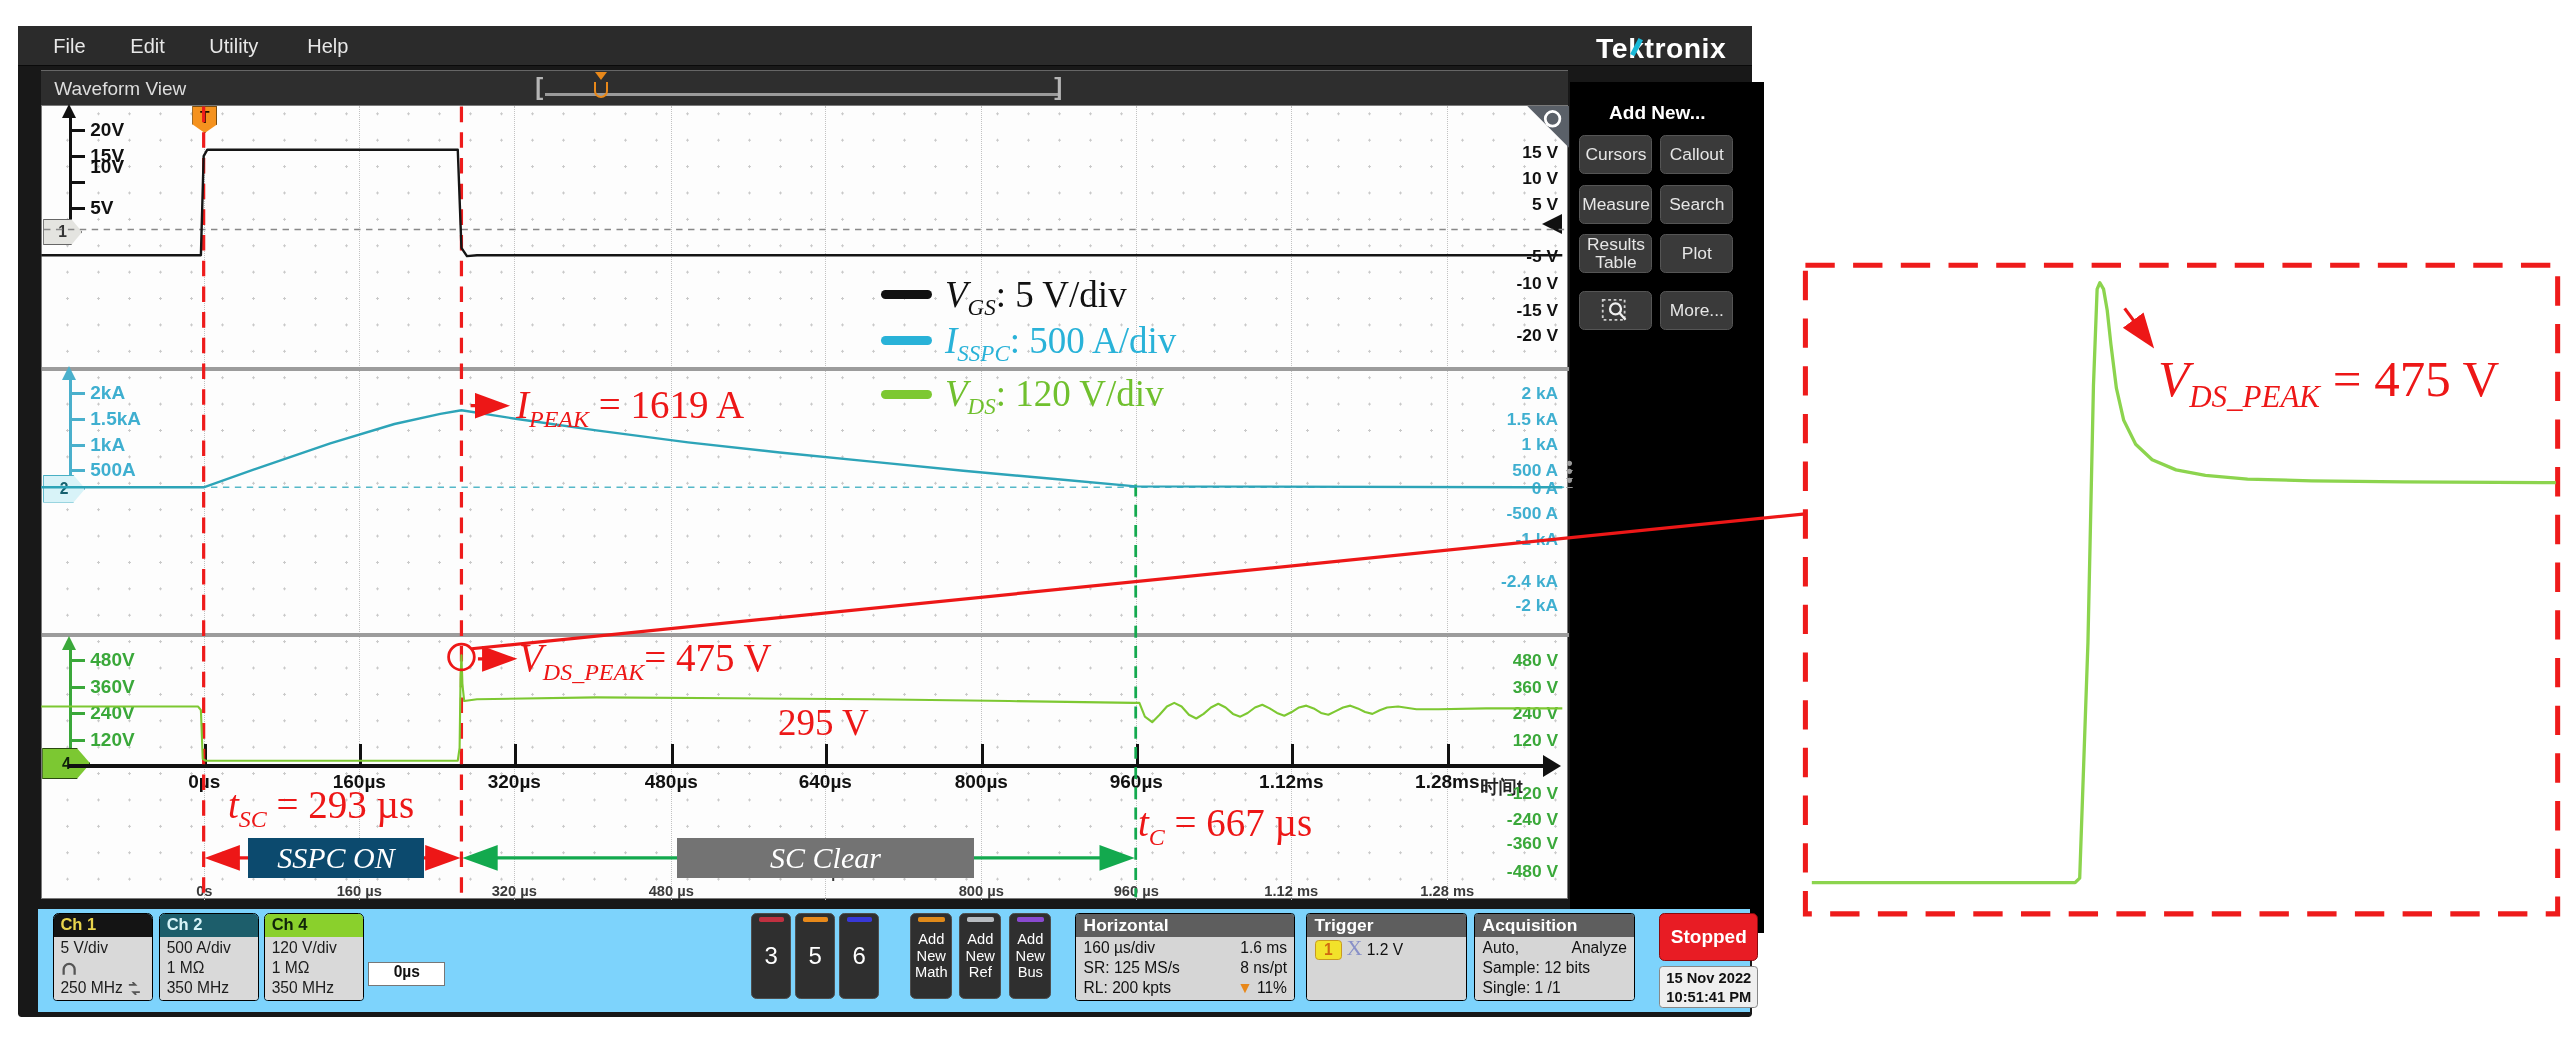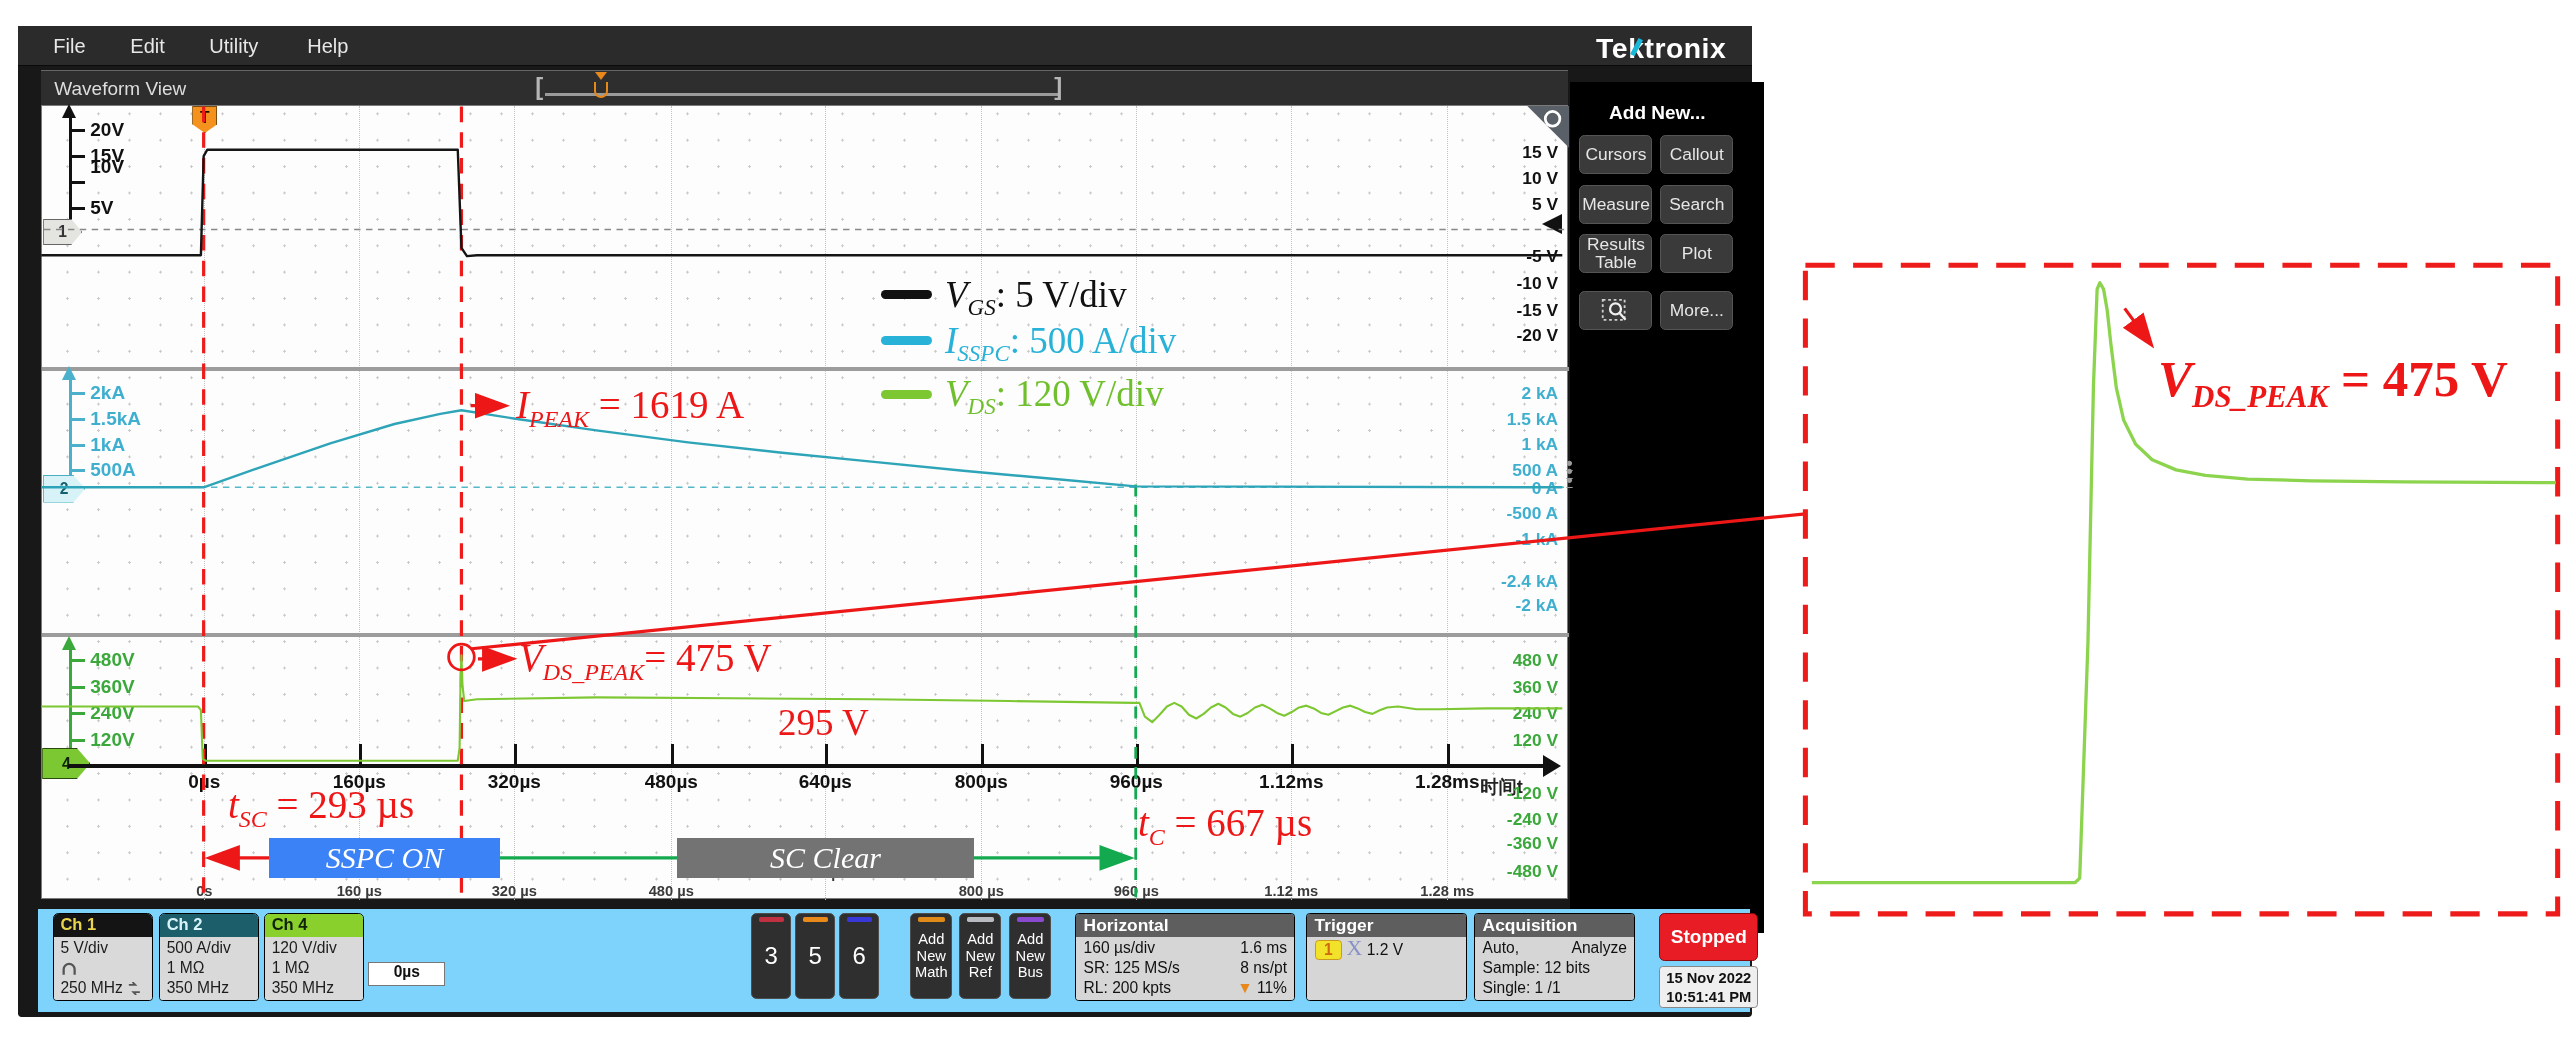--- a/index.html
+++ b/index.html
@@ -73,21 +73,21 @@
   .ann { position:absolute; color:#ed1717; font-family:"Liberation Serif",serif; font-size:39px; white-space:nowrap; z-index:6; }
   .ann .v { font-style:italic; }
   .ann sub { font-style:italic; font-size:24px; }
   .annbox { position:absolute; height:40px; display:flex; align-items:center; justify-content:center; color:#fff;
             font-family:"Liberation Serif",serif; font-style:italic; font-size:30px; z-index:6; }
   #legend { position:absolute; left:881px; top:273px; z-index:6; }
   .lrow { position:relative; height:46px; font-family:"Liberation Serif",serif; font-size:37px; white-space:nowrap; }
   .lrow .sw { display:inline-block; width:51px; height:9.2px; border-radius:4.6px; margin:0 13px 7.3px 0; vertical-align:middle; }
   .lrow .v { font-style:italic; }
   .lrow sub { font-style:italic; font-size:23px; }
-  #inset-text { position:absolute; left:2158px; top:350px; color:#ed1717; font-family:"Liberation Serif",serif; font-size:51px; white-space:nowrap; z-index:6;font-weight:bold; }
+  #inset-text { position:absolute; left:2158px; top:350px; color:#ed1717; font-family:"Liberation Serif",serif; font-size:51px; white-space:nowrap; z-index:6; }
   #inset-text .v { font-style:italic; }
   #inset-text sub { font-style:italic; font-size:31px; }
 
   #overlay-svg { position:absolute; left:0; top:0; width:2576px; height:1048px; z-index:5; pointer-events:none; }
   .z4 { z-index:4; }
 </style>
 </head>
 <body>
 
 <div class="abs" id="scope">
@@ -391,17 +391,17 @@
 
 <div class="ann" style="left:516px; top:382px">
   <span class="v">I</span><sub>PEAK</sub> <span>= 1619 A</span></div>
 <div class="ann" style="left:519px; top:635px">
   <span class="v">V</span><sub>DS_PEAK</sub><span>= 475 V</span></div>
 <div class="ann" style="left:778px; top:701px; font-size:37px">295 V</div>
 <div class="ann" style="left:228px; top:782px">
   <span class="v">t</span><sub>SC</sub> <span>= 293 µs</span></div>
 <div class="ann" style="left:1138px; top:800px">
   <span class="v">t</span><sub>C</sub> <span>= 667 µs</span></div>
-<div class="annbox" style="left:269px; top:838px; width:231px; background:#3b82f6">SSPC ON</div>
+<div class="annbox" style="left:248px; top:838px; width:176px; background:#0c4a6e">SSPC ON</div>
 <div class="annbox" style="left:677px; top:838px; width:297px; background:#737373">SC Clear</div>
 <div id="inset-text">
   <span class="v">V</span><sub>DS_PEAK</sub> <span>= 475 V</span></div>
 
 
 </body></html>

